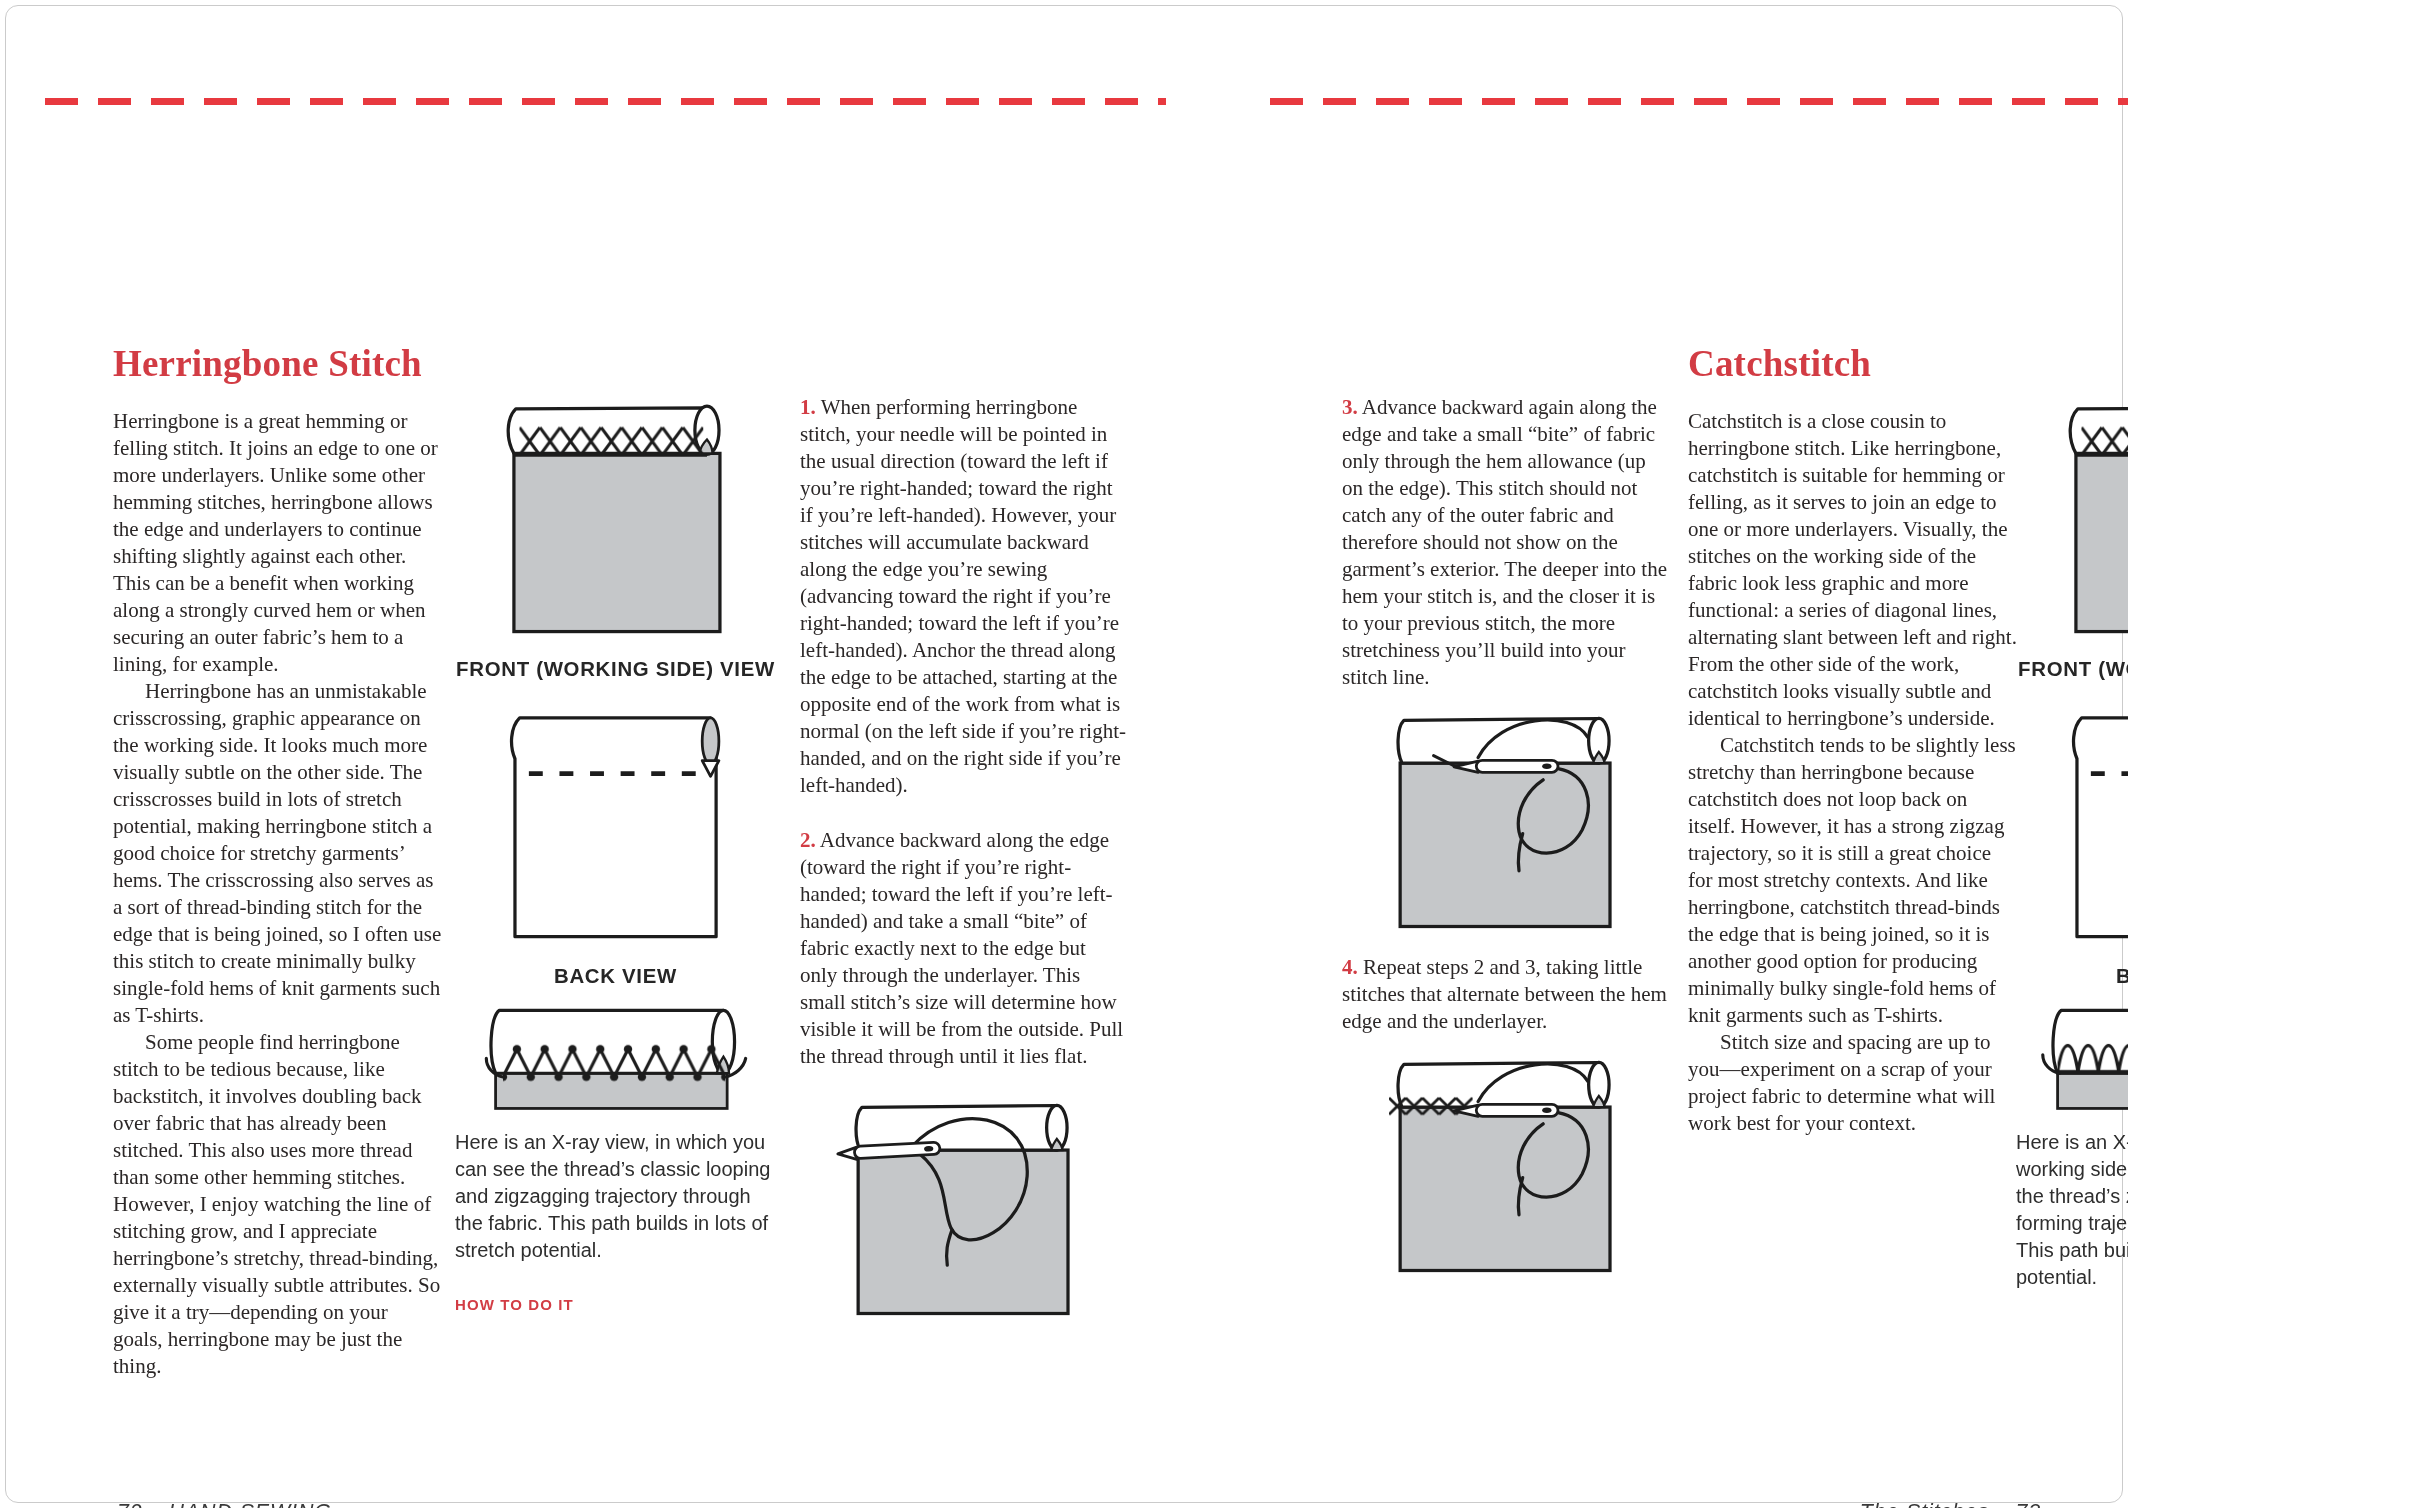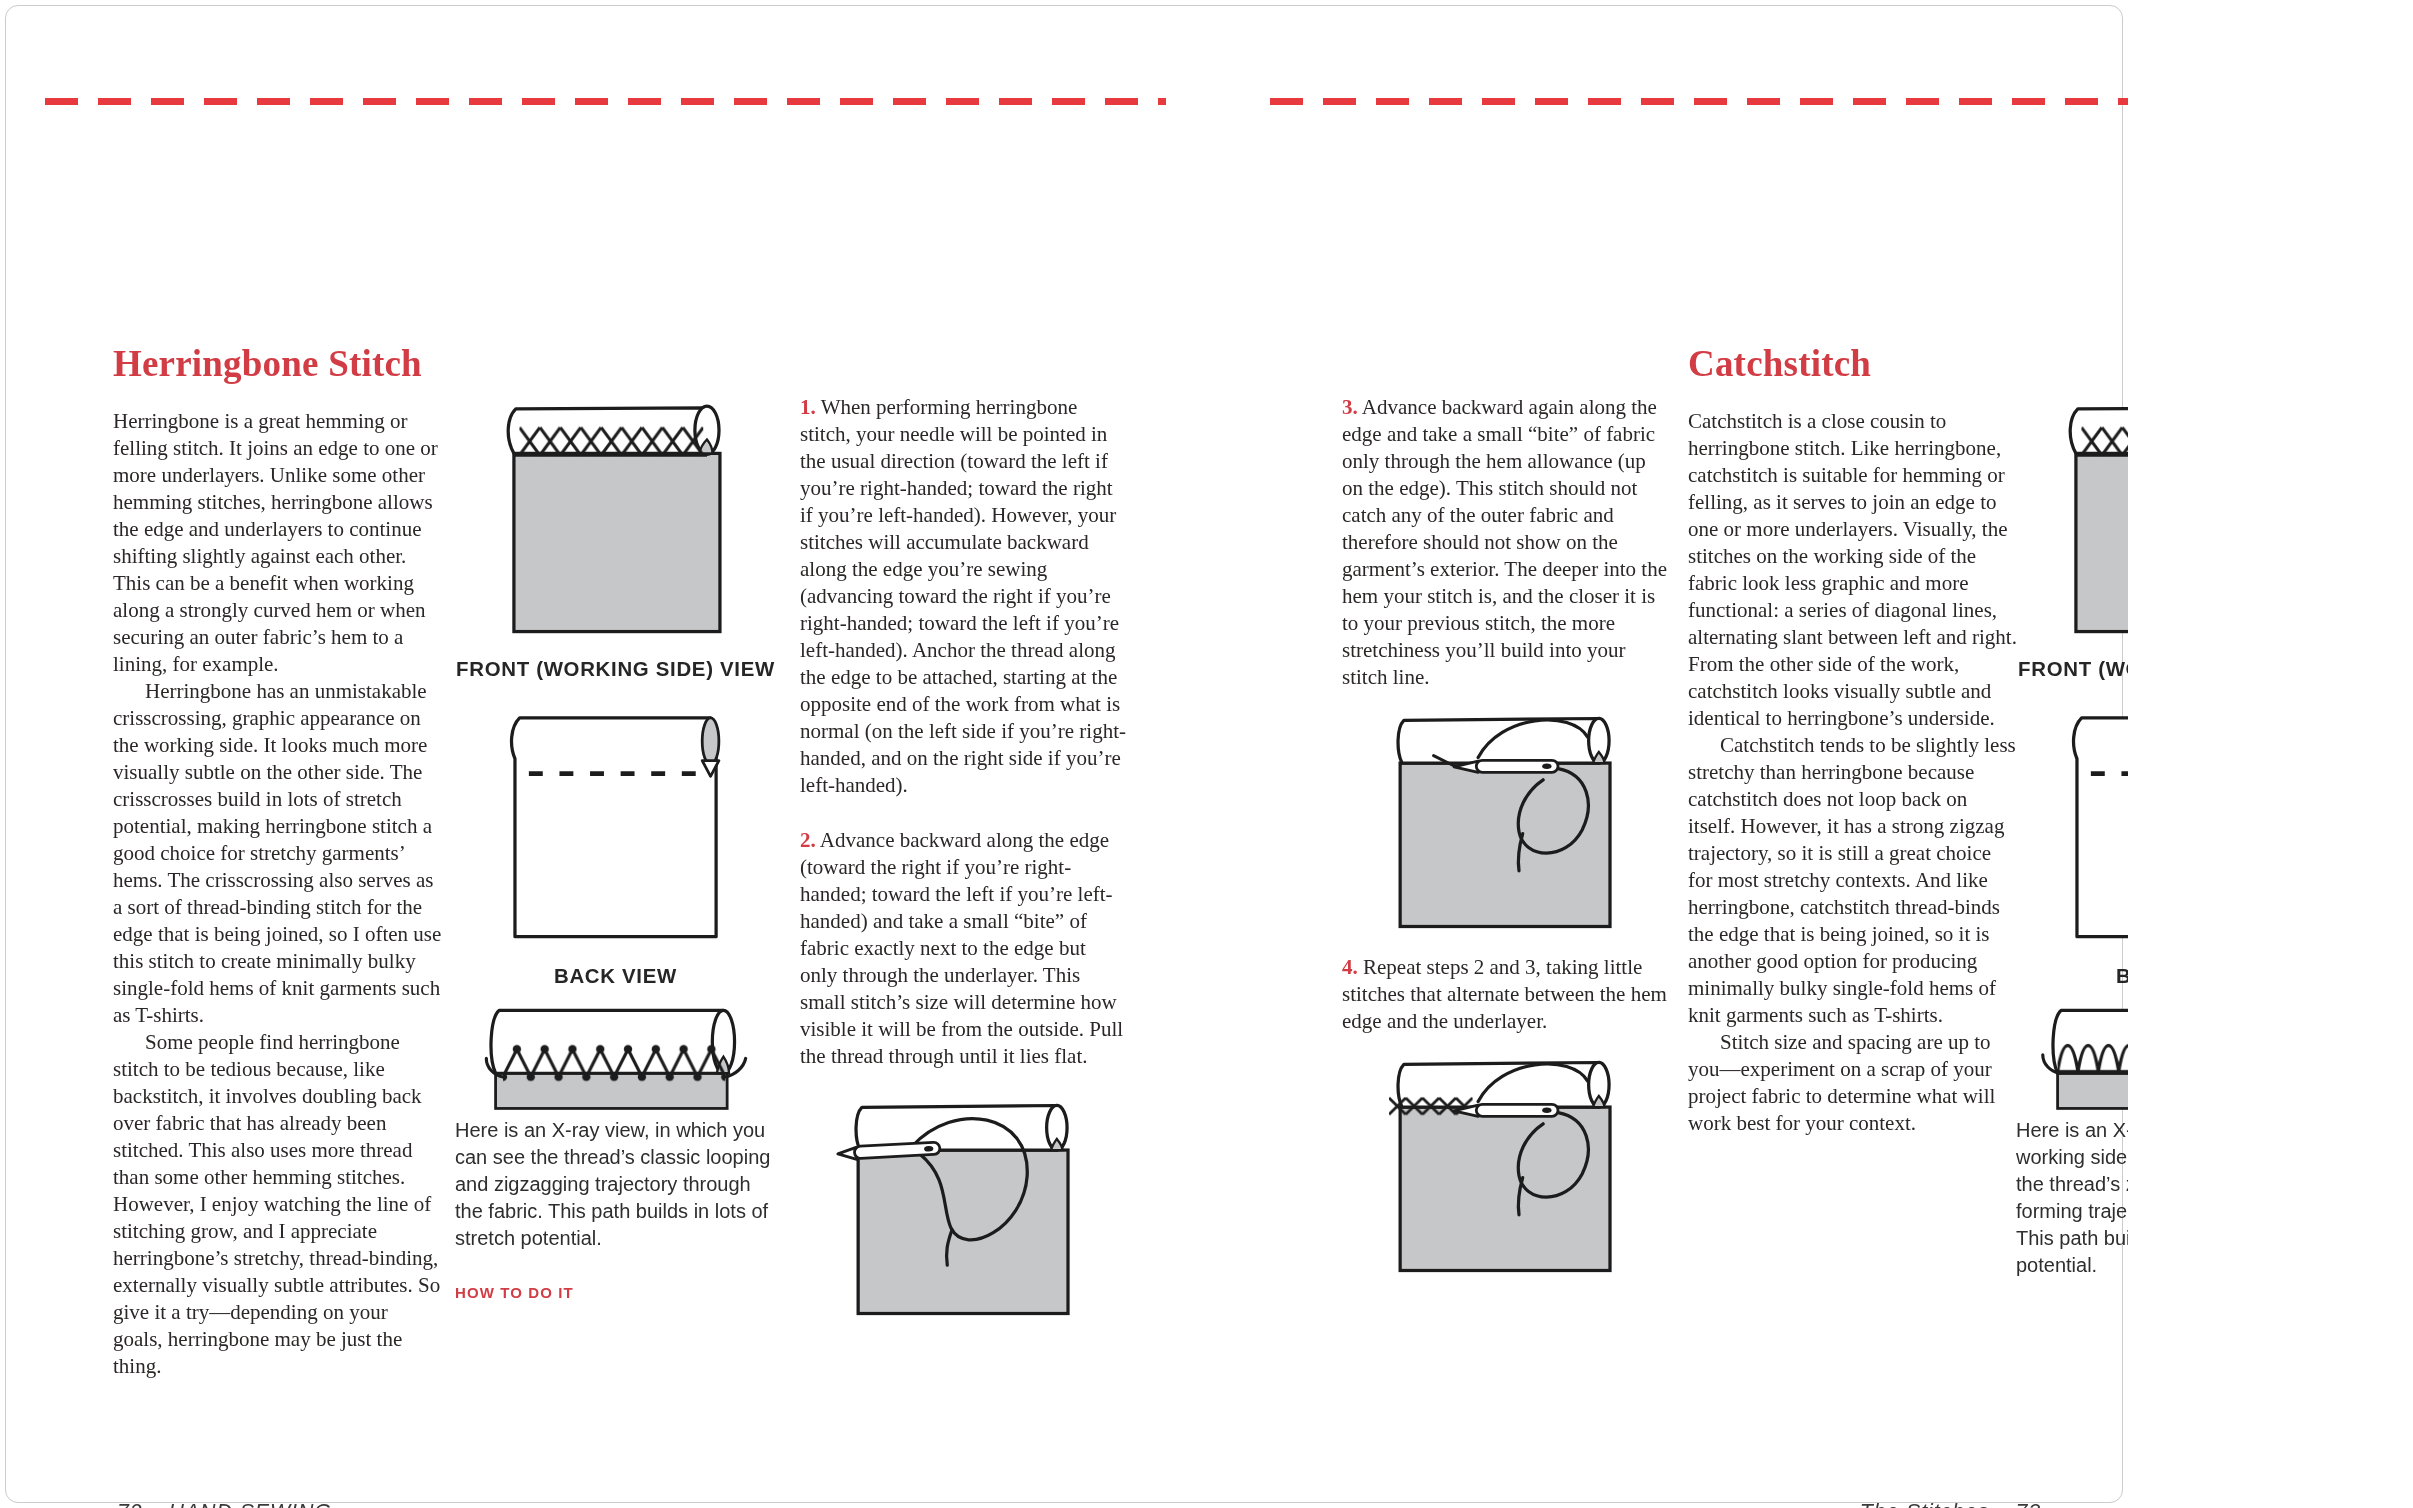--- a/index.html
+++ b/index.html
@@ -19,21 +19,21 @@
   .mt30{margin-top:28px;}
   .mt26{margin-top:24px;}
   .mt24{margin-top:20px;}
   .mt14{margin-top:13px;}
   .stepnum{color:#d23c44;font-weight:700;}
   .fig{display:flex;justify-content:center;}
   .fig svg{overflow:visible;}
   .figlabel{font-family:"Liberation Sans",sans-serif;font-weight:700;font-size:20.4px;
             letter-spacing:0.7px;text-align:center;margin-top:19px;color:#262626;}
   .caption{font-family:"Liberation Sans",sans-serif;font-size:20px;line-height:27px;
-           margin:3px 0 0 0;color:#2e2e2e;}
+           margin:15px 0 0 0;color:#2e2e2e;}
   .howto{font-family:"Liberation Sans",sans-serif;font-weight:700;font-size:15px;
          letter-spacing:1.1px;color:#d23c44;margin:32px 0 9.3px 0;}
   .footer{position:absolute;top:1500px;font-family:"Liberation Sans",sans-serif;
           font-size:21.4px;letter-spacing:0.9px;color:#3a3a3a;font-style:italic;}
   .footer .gap{display:inline-block;width:26px;}
   .defs{position:absolute;width:0;height:0;}
 </style>
 </head>
 <body>
 

